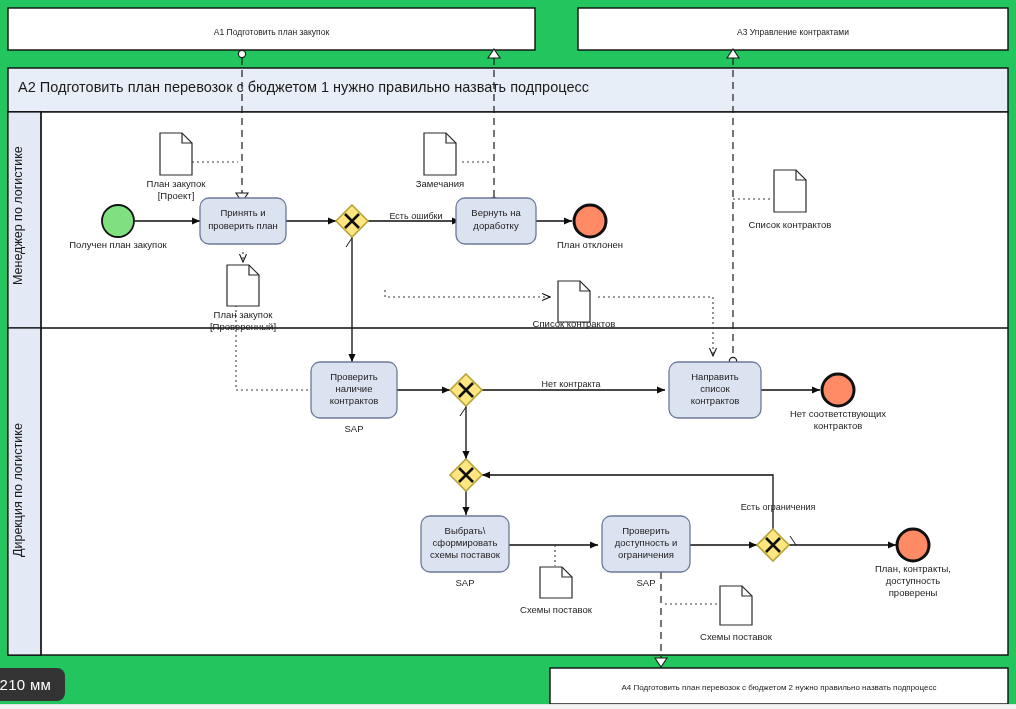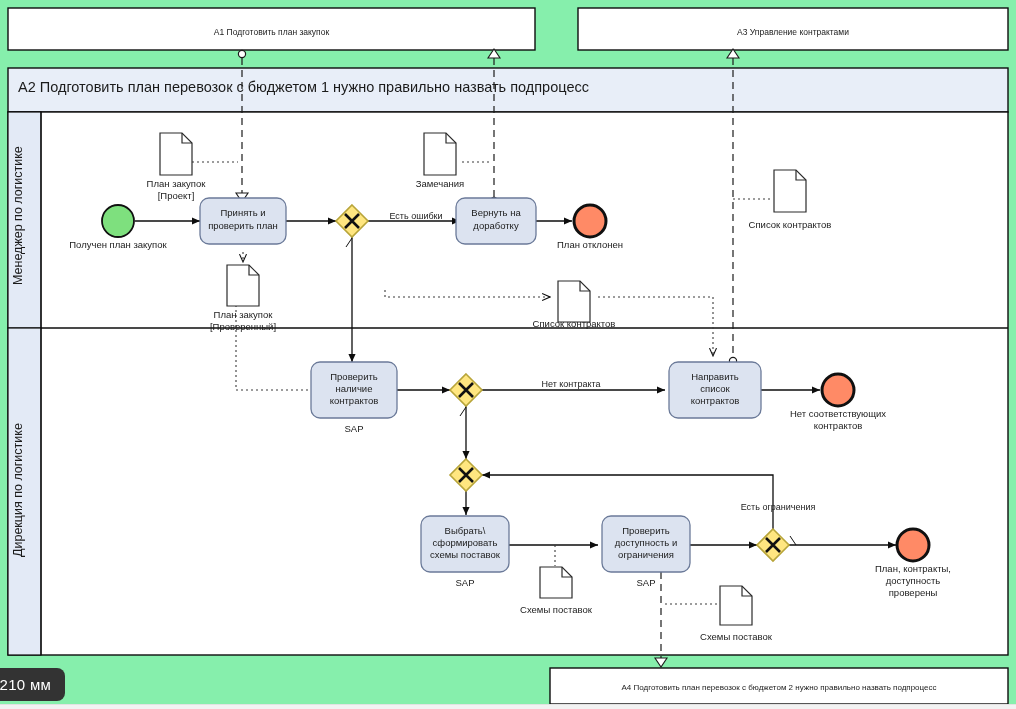--- a/index.html
+++ b/index.html
@@ -1,17 +1,17 @@
 <!DOCTYPE html>
 <html><head>
 <meta charset="utf-8">
 <style>
   html,body{margin:0;padding:0;background:#ffffff;}
   body{font-family:"Liberation Sans","DejaVu Sans",sans-serif;}
-  #stage{position:relative;width:1016px;height:709px;overflow:hidden;background:#86efac;}
+  #stage{position:relative;width:1016px;height:709px;overflow:hidden;background:#22c55e;}
   #svgroot{position:absolute;left:0;top:0;width:1016px;height:709px;}
   .lane-title{
     position:absolute;font-size:12.5px;color:#1b1b1b;
     transform-origin:center center;white-space:nowrap;
   }
   #measure-badge{
     position:absolute;left:-28px;top:668px;height:33px;
     background:#333333;color:#ffffff;border-radius:8px;
     display:flex;align-items:center;padding:0 14px;
     font-size:15px;letter-spacing:.3px;white-space:nowrap;

